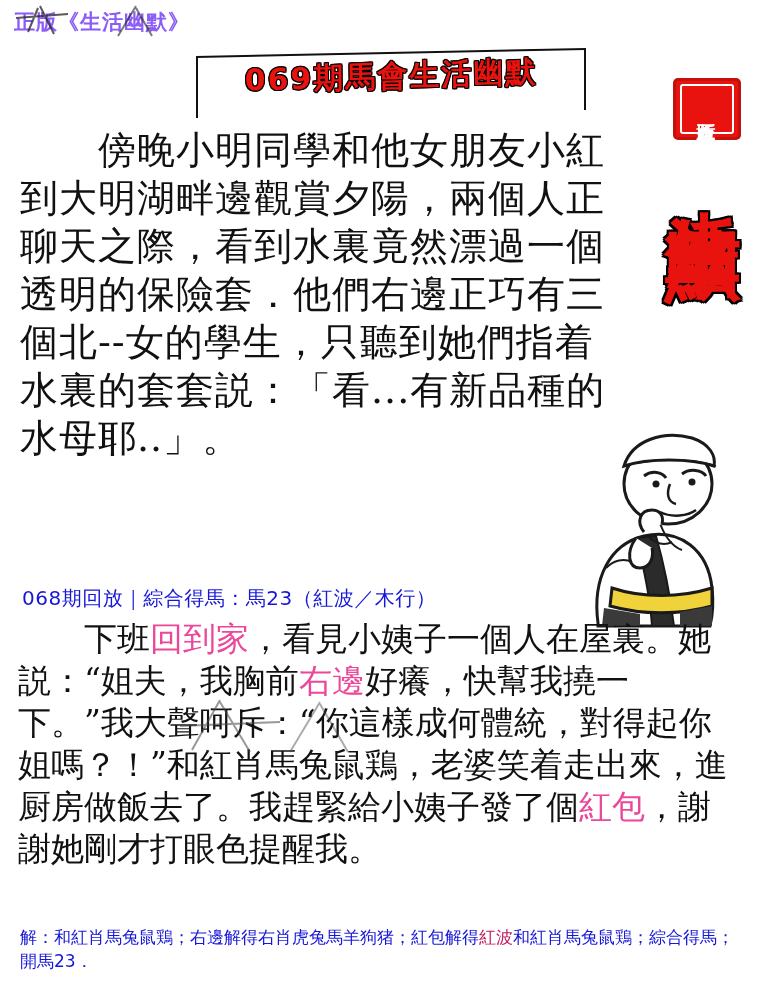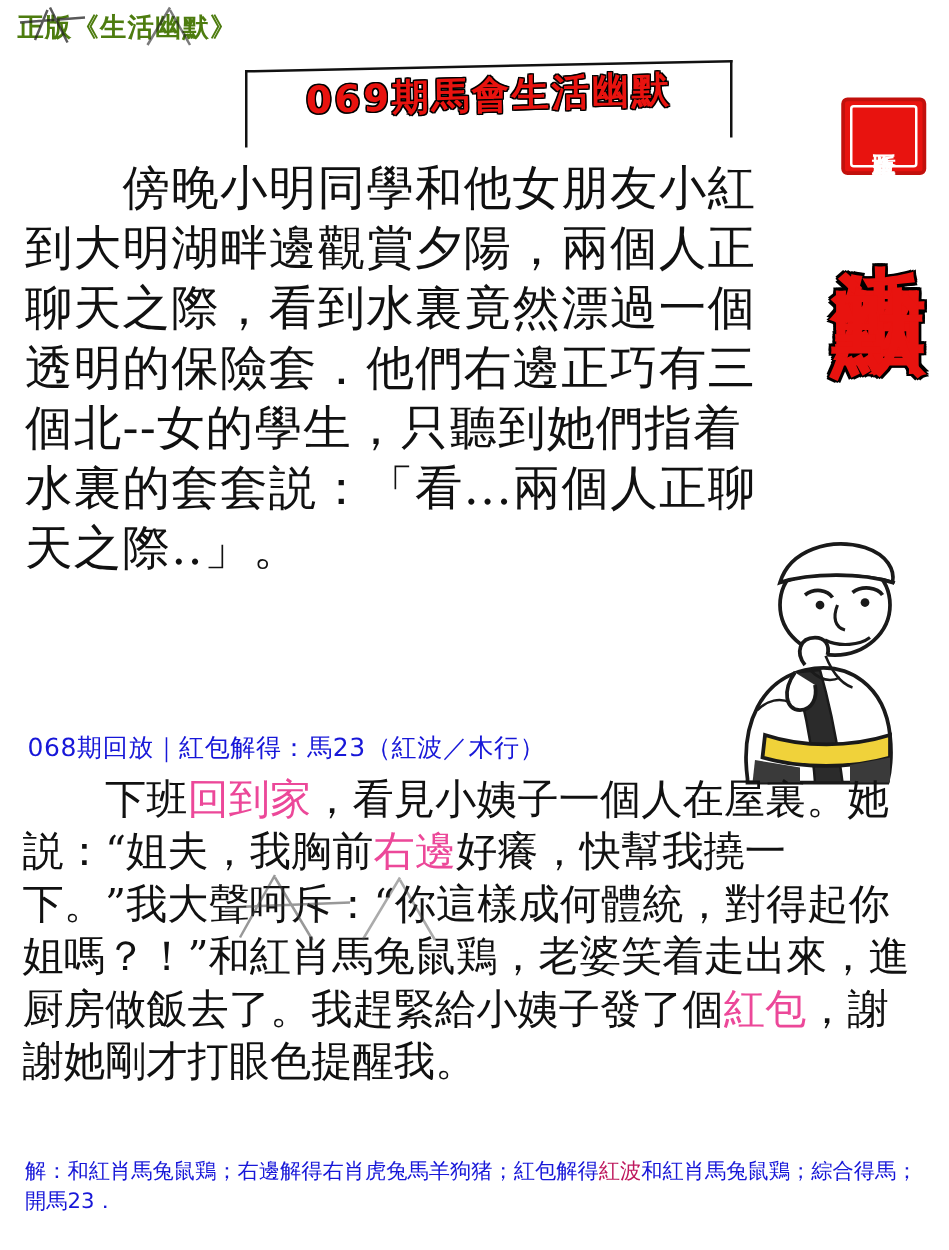--- a/index.html
+++ b/index.html
@@ -17,21 +17,21 @@
   }
 
   
   .top-header {
     position: absolute;
     left: 14px;
     top: 8px;
     font-size: 21px;
     font-weight: bold;
     font-family: Liberation Serif, serif;
-    color: #4d7c0f;
+    color: #8b5cf6;
     letter-spacing: 1px;
     white-space: nowrap;
   }
 
   
   .banner {
     position: absolute;
     left: 196px;
     top: 52px;
     width: 390px;
@@ -199,21 +199,21 @@
 
 <div class="stamp">
   <div class="stamp-inner">
     <span>萬會</span>
     <span>正版</span>
   </div>
 </div>
 
 <div class="side-title">生活幽默</div>
 
-<div class="joke-body">傍晚小明同學和他女朋友小紅到大明湖畔邊觀賞夕陽，兩個人正聊天之際，看到水裏竟然漂過一個透明的保險套．他們右邊正巧有三個北--女的學生，只聽到她們指着水裏的套套説：「看...兩個人正聊天之際..」。</div>
+<div class="joke-body">傍晚小明同學和他女朋友小紅到大明湖畔邊觀賞夕陽，兩個人正聊天之際，看到水裏竟然漂過一個透明的保險套．他們右邊正巧有三個北--女的學生，只聽到她們指着水裏的套套説：「看...有新品種的水母耶..」。</div>
 
 <svg class="figure" viewBox="0 0 220 220">
 
   <path d="M58 205 C52 160 70 126 104 118 C140 110 168 132 172 170 C174 188 172 200 170 208 L58 208 Z" fill="#ffffff" stroke="#1a1a1a" stroke-width="3"></path>
 
   <path d="M96 120 C104 150 110 178 112 208 L134 208 C130 176 124 146 116 118 Z" fill="#2b2b2b" stroke="#1a1a1a" stroke-width="2"></path>
 
   <path d="M72 170 C102 180 140 180 172 170 L172 188 C140 197 102 197 70 188 Z" fill="#f0d23a" stroke="#1a1a1a" stroke-width="3"></path>
 
   <path d="M64 190 L100 196 L100 208 L62 208 Z" fill="#3a3a3a"></path>
@@ -233,21 +233,21 @@
 
   <path d="M118 100 C126 124 136 130 142 132" fill="none" stroke="#1a1a1a" stroke-width="2"></path>
 
   <path d="M96 120 C86 134 88 150 100 150 C110 150 114 140 112 130" fill="#ffffff" stroke="#1a1a1a" stroke-width="3"></path>
   <path d="M104 114 C96 104 100 92 112 92 C120 92 124 98 122 106" fill="#ffffff" stroke="#1a1a1a" stroke-width="3"></path>
 
   <path d="M108 118 C116 126 124 128 132 124" fill="none" stroke="#1a1a1a" stroke-width="2"></path>
   <path d="M66 150 C74 142 84 140 92 144" fill="none" stroke="#1a1a1a" stroke-width="2"></path>
 </svg>
 
-<div class="subline">068期回放｜紅包解得：馬23（紅波／木行）</div>
+<div class="subline">068期回放｜綜合得馬：馬23（紅波／木行）</div>
 
 <div class="joke2"><span>下班</span><span class="hl">回到家</span><span>，看見小姨子一個人在屋裏。她説：“姐夫，我胸前</span><span class="hl">右邊</span><span>好癢，快幫我撓一下。”我大聲呵斥：“你這樣成何體統，對得起你姐嗎？！”和紅肖馬兔鼠鶏，老婆笑着走出來，進厨房做飯去了。我趕緊給小姨子發了個</span><span class="hl">紅包</span><span>，謝謝她剛才打眼色提醒我。</span></div>
 
 <svg class="scribble" style="left:180px; top:690px;" width="300" height="70" viewBox="0 0 300 70">
   <path d="M12 60 L40 10 M40 12 L70 62 M0 36 L100 32" stroke="#444" stroke-width="2" fill="none" opacity="0.55"></path>
   <path d="M110 62 L140 12 M140 14 L168 62" stroke="#444" stroke-width="2" fill="none" opacity="0.45"></path>
 </svg>
 
 <div class="footnote"><span>解：和紅肖馬兔鼠鶏；右邊解得右肖虎兔馬羊狗猪；紅包解得</span><span class="hl">紅波</span><span>和紅肖馬兔鼠鶏；綜合得馬；開馬23．</span></div>
 

